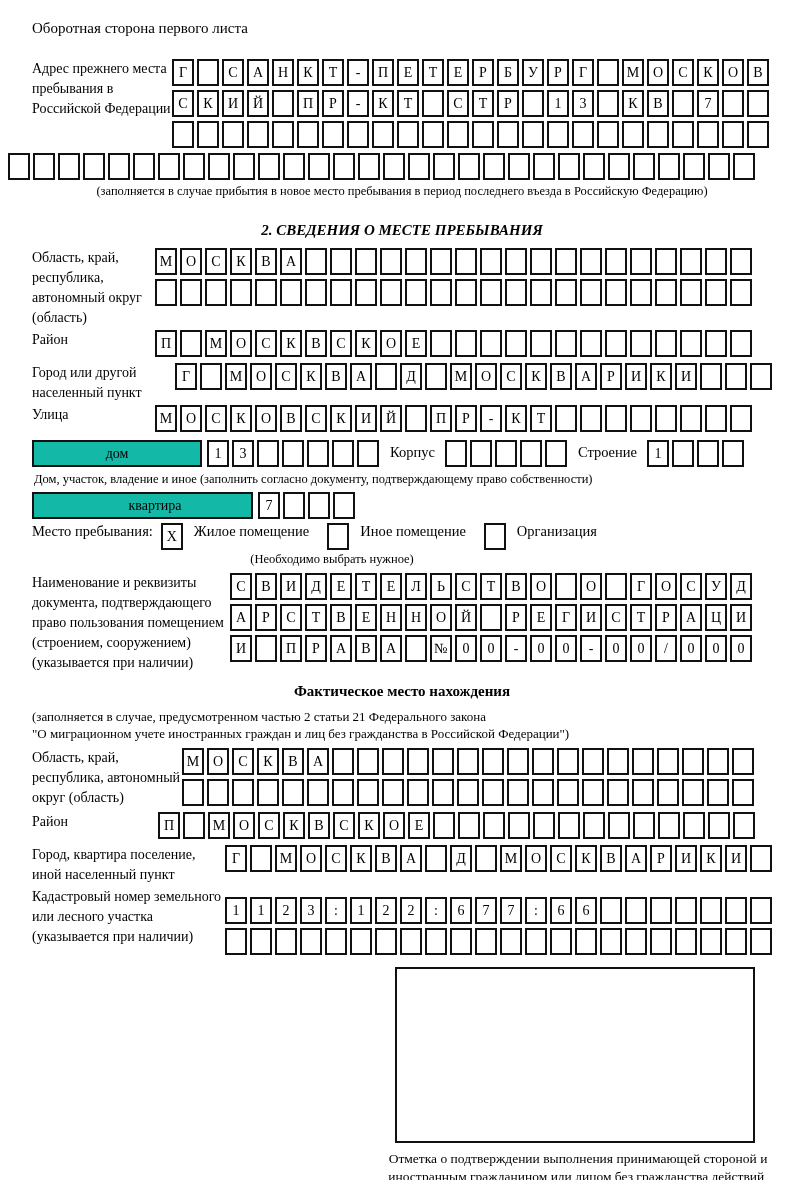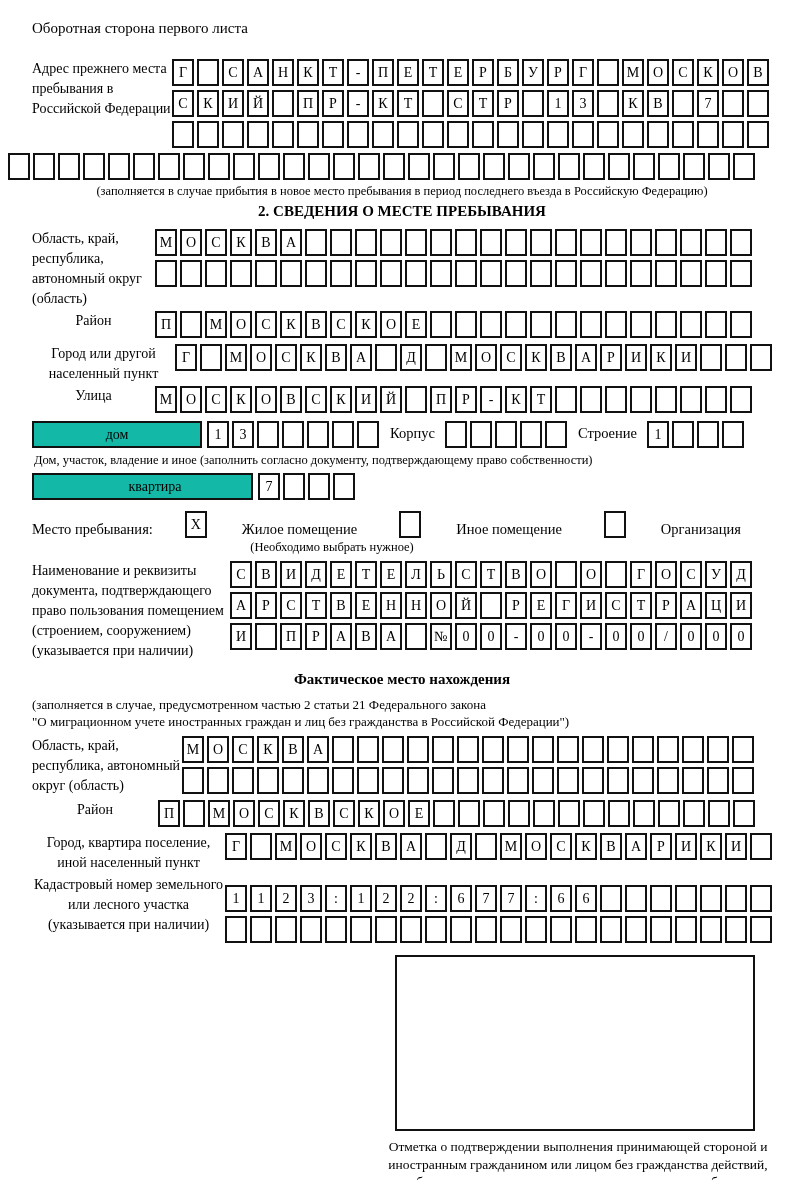--- a/index.html
+++ b/index.html
@@ -21,38 +21,38 @@
 
   .boxes { display: flex; margin-bottom: 4px; }
   .cb {
     width: 22px; height: 27px; border: 2px solid #111; margin-right: 3px;
     display: flex; align-items: center; justify-content: center;
     font-size: 14px; line-height: 1; flex-shrink: 0; background: #fff;
   }
   .overflow { margin-left: -24px; margin-top: 1px; }
 
   .note { font-size: 12.5px; text-align: center; margin-top: 2px; }
-  .h2 { font-size: 15px; font-weight: bold; text-align: center; margin: 4px 0 9px; }
+  .h2 { font-size: 15px; font-weight: bold; text-align: center; margin: 23px 0 9px; font-style: italic; }
   .h3 { font-size: 15px; font-weight: bold; text-align: center; margin: 10px 0 8px; }
   .note2 { font-size: 13px; text-align: left; line-height: 17px; }
 
-  .mt2 { margin-top: 2px; text-align: center; } .mt4 { margin-top: 4px; } .mt6 { margin-top: 6px; }
+  .mt2 { margin-top: 2px; } .mt4 { margin-top: 4px; } .mt6 { margin-top: 6px; }
   .mt8 { margin-top: 8px; }
 
   .wide-box {
     height: 27px; border: 2px solid #111; margin-right: 5px;
     display: flex; align-items: center; justify-content: center;
     font-size: 14px; flex-shrink: 0; background: #14b8a6;
   }
   .w170 { width: 170px; } .w200 { width: 221px; padding-left: 25px; }
   .inline-lbl { font-size: 14.5px; margin: 4px 10px 0 8px; white-space: nowrap; font-family: Liberation Serif, serif; }
 
   .caption-left { font-size: 12.5px; margin: 1px 0 5px 2px; }
 
-  .stay-row { display: flex; align-items: flex-end; margin-top: 7px; font-size: 14.5px; gap: 24px; }
+  .stay-row { display: flex; align-items: flex-start; font-size: 14.5px; }
   .stay-lbl { margin-right: 8px; white-space: nowrap; }
   .opt-lbl { margin: 0 18px 0 8px; white-space: nowrap; }
   .stay-note { width: 600px; text-align: center; font-size: 12.5px; margin-top: 2px; }
 
   .cad-rows { margin-top: 10px; }
 
   .confirm-box { width: 360px; height: 176px; border: 2px solid #111; margin: 8px 0 0 363px; background: #fff; }
   .confirm-note { width: 432px; margin: 7px 0 0 330px; text-align: center; font-size: 13.5px; line-height: 17.5px; }
 </style>
 </head>

